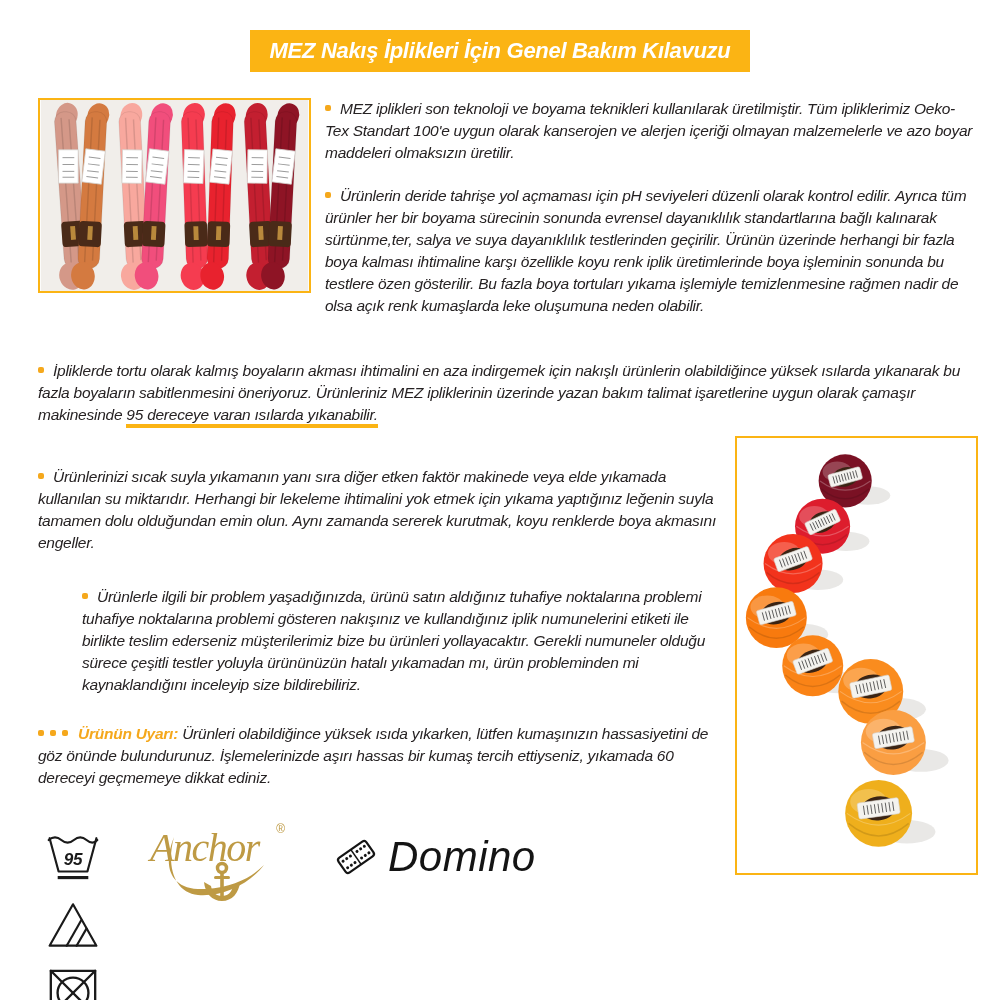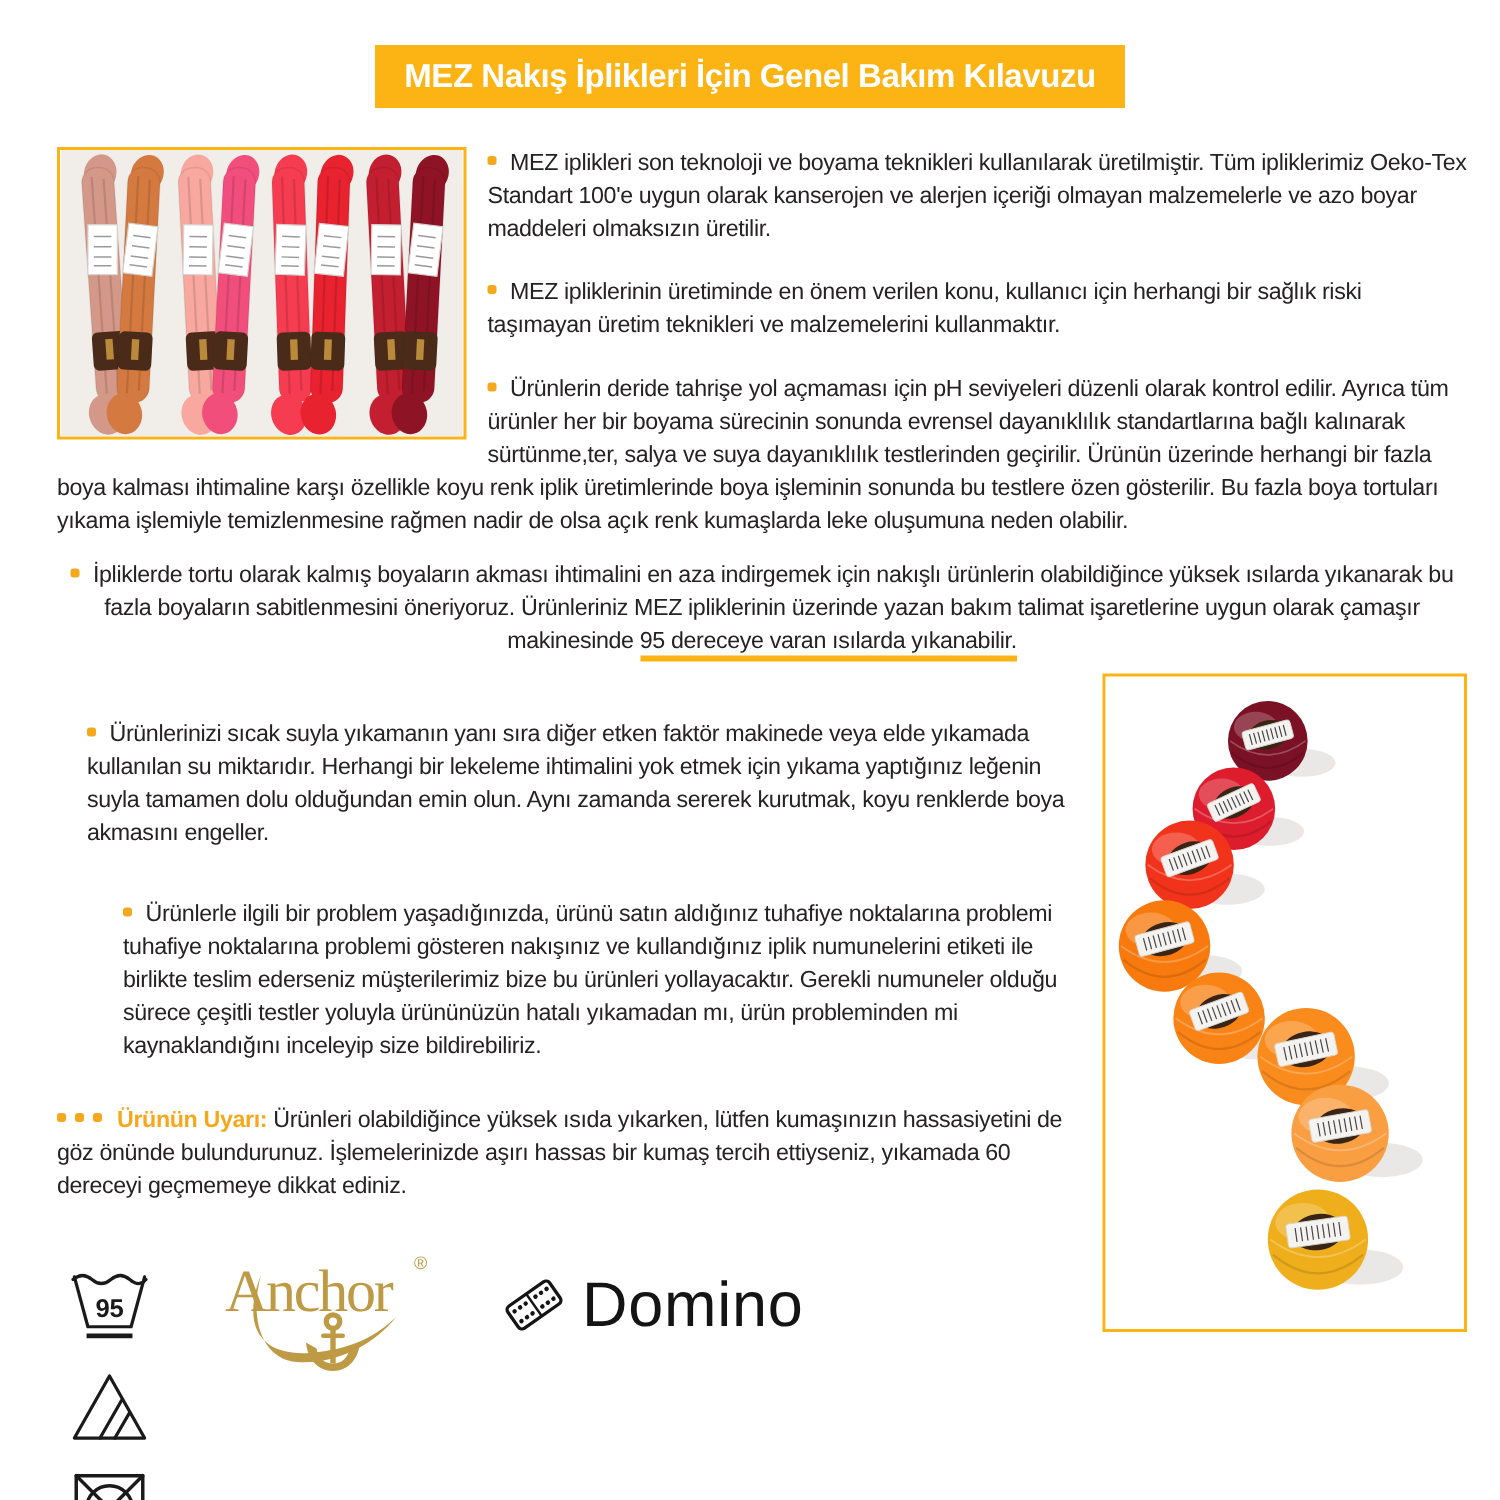--- a/index.html
+++ b/index.html
@@ -10,20 +10,21 @@
   }
   *{margin:0;padding:0;box-sizing:border-box;}
   html,body{background:#fff;}
   .page{
     position:relative;
     width:1000px;height:1000px;
     background:#fff;
     font-family:"Liberation Sans",sans-serif;
     color:var(--ink);
     overflow:hidden;
+    font-style:italic;
   }
   .banner{
     width:500px;height:42px;
     margin:30px auto 0 auto;
     background:var(--accent);
     color:#fff;
     font-size:22px;font-weight:bold;letter-spacing:-0.3px;
     text-align:center;line-height:42px;
     white-space:nowrap;
   }
@@ -31,22 +32,22 @@
     padding:26px 22px 0 38px;
     font-size:15.5px;line-height:22px;letter-spacing:-0.25px;
   }
   .photo{border:2px solid var(--accent);background:#fff;display:block;}
   .photo-left{float:left;margin:0 14px 12px 0;}
   .photo-right{float:right;margin:10px 0 0 14px;}
   p.bullet{margin-top:0;}
   p.bullet + p.bullet{margin-top:20px;}
   p#b2{margin-top:20px;}
   p#b3{margin-top:21px;}
-  p#b4{margin-top:14px;text-align:center;}
-  p#b5{margin-top:40px;margin-left:20px;}
+  p#b4{margin-top:43px;}
+  p#b5{margin-top:40px;}
   p#b6{margin-top:32px;margin-left:44px;}
   p.warning{margin-top:27px;}
   .dot{
     display:inline-block;width:6px;height:6px;border-radius:2px;
     background:var(--bullet);margin-right:9px;vertical-align:3px;
   }
   .warning .dot{margin-right:6px;}
   .warning .dot:nth-child(3){margin-right:10px;}
   .warn-label{color:var(--bullet);font-weight:bold;}
   .u-accent{border-bottom:4px solid var(--accent);padding-bottom:1px;}
@@ -167,21 +168,20 @@
             <path d="M-6,-9 H6 M-6,-2 H6 M-6,5 H6 M-6,11 H6" stroke="#9a9a9a" stroke-width="1" fill="none"></path>
           </g>
           <rect x="-11.5" y="116" width="23" height="26" rx="4" fill="#4A2A18"></rect>
           <rect x="-2.5" y="121" width="5" height="14" fill="#B9893C"></rect>
           <ellipse cx="-5" cy="172" rx="12" ry="14" fill="#8E1425" transform="rotate(-15 -5 172)"></ellipse>
         </g>
       </svg>
 
     <p class="bullet" id="b1"><span class="dot"></span><span>MEZ iplikleri son teknoloji ve boyama teknikleri kullanılarak üretilmiştir. Tüm ipliklerimiz Oeko-Tex Standart 100'e uygun olarak kanserojen ve alerjen içeriği olmayan malzemelerle ve azo boyar maddeleri olmaksızın üretilir.</span></p>
 
-    <p class="bullet" id="b2"><span class="dot"></span><span>MEZ ipliklerinin üretiminde en önem verilen konu, kullanıcı için herhangi bir sağlık riski taşımayan üretim teknikleri ve malzemelerini kullanmaktır.</span></p>
 
     <p class="bullet" id="b3"><span class="dot"></span><span>Ürünlerin deride tahrişe yol açmaması için pH seviyeleri düzenli olarak kontrol edilir. Ayrıca tüm ürünler her bir boyama sürecinin sonunda evrensel dayanıklılık standartlarına bağlı kalınarak sürtünme,ter, salya ve suya dayanıklılık testlerinden geçirilir. Ürünün üzerinde herhangi bir fazla boya kalması ihtimaline karşı özellikle koyu renk iplik üretimlerinde boya işleminin sonunda bu testlere özen gösterilir. Bu fazla boya tortuları yıkama işlemiyle temizlenmesine rağmen nadir de olsa açık renk kumaşlarda leke oluşumuna neden olabilir.</span></p>
 
     <p class="bullet" id="b4"><span class="dot"></span><span>İpliklerde tortu olarak kalmış boyaların akması ihtimalini en aza indirgemek için nakışlı ürünlerin olabildiğince yüksek ısılarda yıkanarak bu fazla boyaların sabitlenmesini öneriyoruz. Ürünleriniz MEZ ipliklerinin üzerinde yazan bakım talimat işaretlerine uygun olarak çamaşır makinesinde </span><span class="u-accent">95 dereceye varan ısılarda yıkanabilir.</span></p>
 
     <svg id="balls-photo" class="photo photo-right" width="243" height="439" viewBox="0 0 243 439">
         <rect x="0" y="0" width="243" height="439" fill="#ffffff"></rect>
         <ellipse cx="132.95" cy="56.85" rx="22.95" ry="9.45" fill="rgba(110,100,90,0.15)"></ellipse>
         <circle cx="110" cy="42" r="27" fill="#7A1124"></circle>
         <ellipse cx="101.9" cy="32.55" rx="14.850000000000001" ry="10.26" fill="rgba(255,255,255,0.22)"></ellipse>

